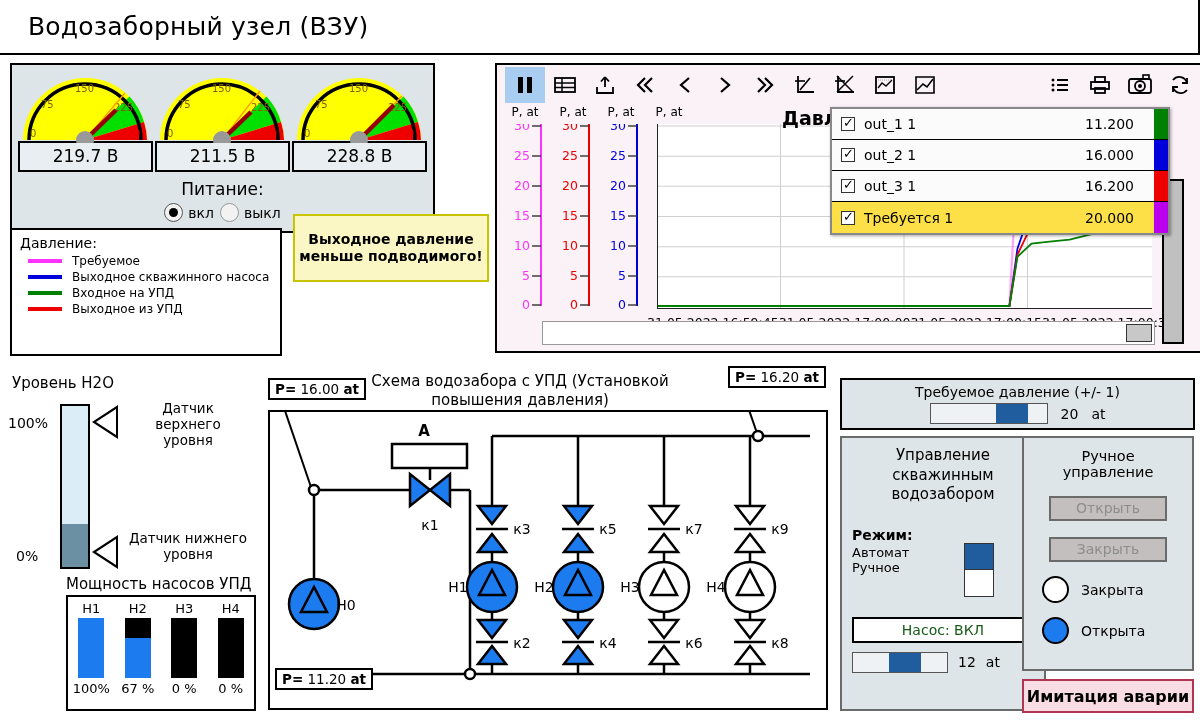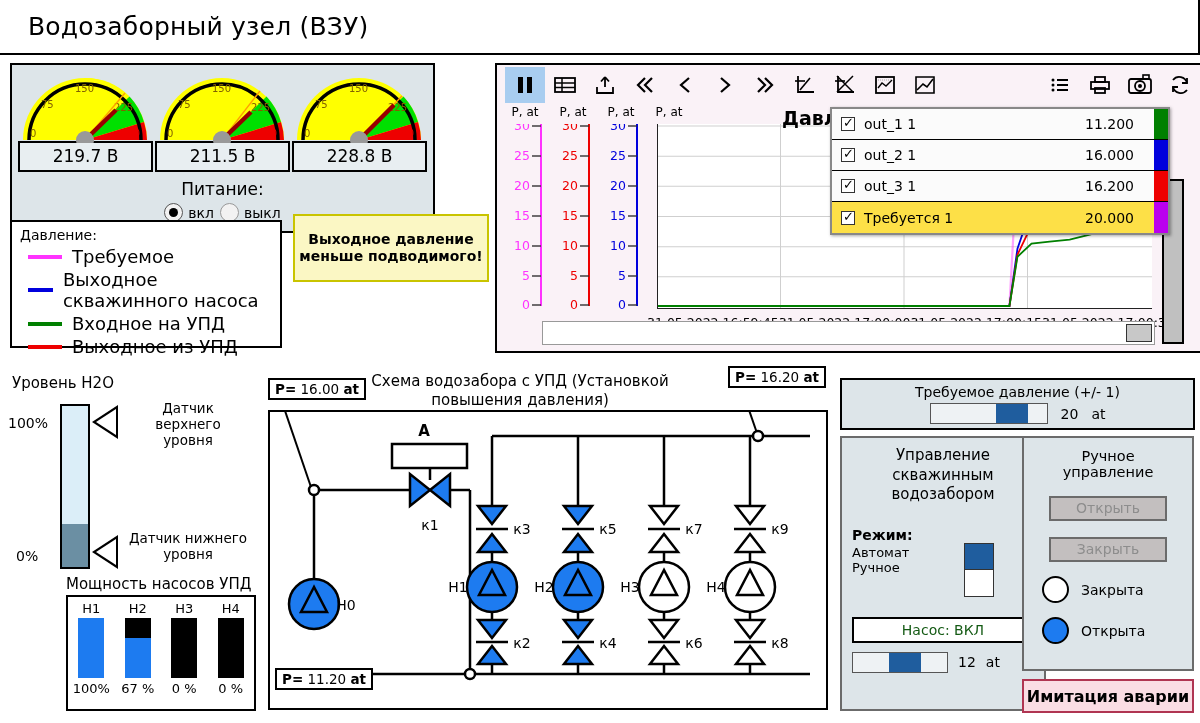--- a/index.html
+++ b/index.html
@@ -45,27 +45,27 @@
   }
   .radio.on { border-color:#555; }
   .radio.on::after {
     content:""; position:absolute; left:4px; top:4px; width:9px; height:9px;
     border-radius:50%; background:#000;
   }
   .radio-lbl { font-size:14px; }
 
   
   #pressure-legend {
-    position:absolute; left:10px; top:220px; width:272px; height:128px;
+    position:absolute; left:10px; top:228px; width:272px; height:128px;
     border:2px solid #000; background:#fff; padding:5px 0 16px 8px;
   }
   #pressure-legend .hdr { font-size:14px; margin-bottom:3px; }
   .leg-item { display:flex; align-items:center; gap:10px; margin:2px 0 2px 8px; }
   .leg-swatch { width:34px; height:4px; display:inline-block; }
-  .leg-text { font-size:18px; }
+  .leg-text { font-size:12px; }
 
   
   #warning-box {
     position:absolute; left:293px; top:214px; width:196px; height:68px;
     background:#fbf7c4; border:2px solid #c9c400;
     display:flex; flex-direction:column; align-items:center; justify-content:center;
     font-weight:bold; font-size:14px; line-height:1.25; text-align:center;
   }
 
   

